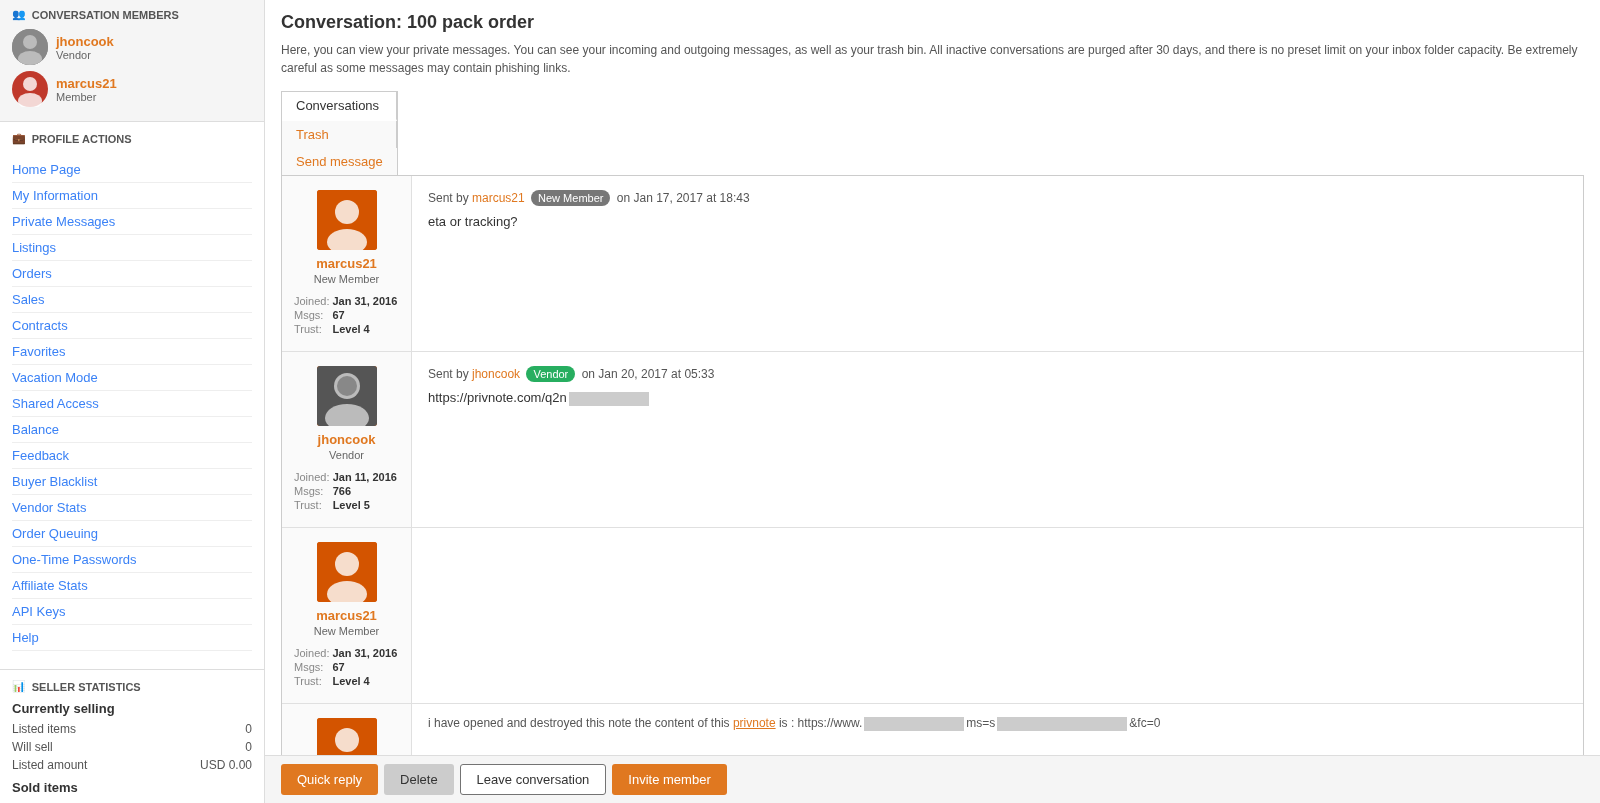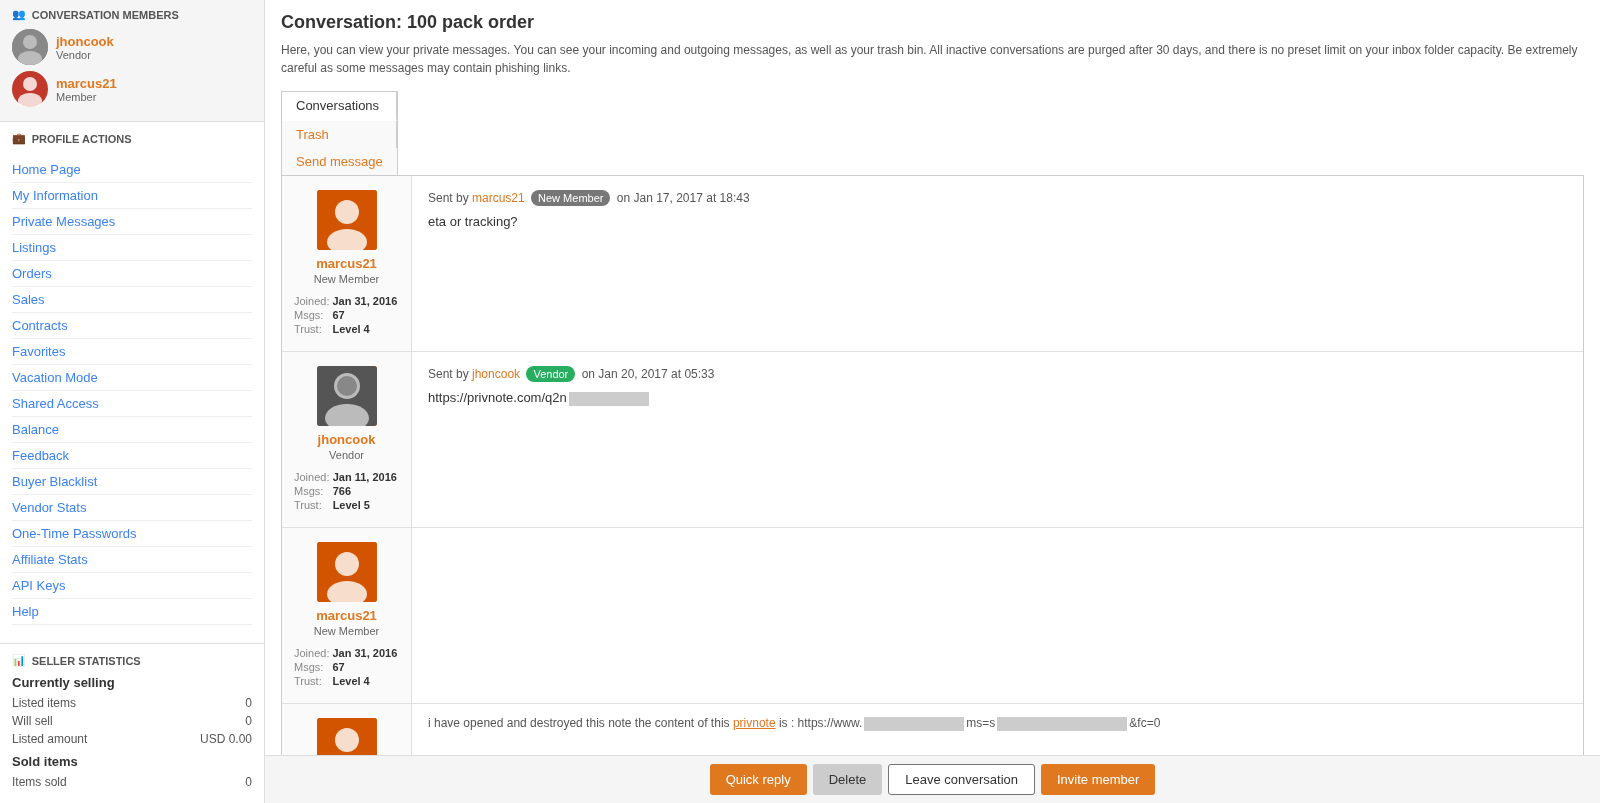--- a/index.html
+++ b/index.html
@@ -224,21 +224,21 @@
     
     .action-bar {
       position: fixed;
       bottom: 0;
       right: 0;
       left: 265px;
       background: #f5f5f5;
       border-top: 1px solid #ddd;
       padding: 8px 16px;
       display: flex;
-      justify-content: center;
+      justify-content: flex-start;
       gap: 6px;
     }
     .btn {
       padding: 7px 16px;
       border: none;
       cursor: pointer;
       font-size: 13px;
       border-radius: 3px;
     }
     .btn-orange { background: #e07820; color: white; }
@@ -296,20 +296,21 @@
       <a href="#">Orders</a>
       <a href="#">Sales</a>
       <a href="#">Contracts</a>
       <a href="#">Favorites</a>
       <a href="#">Vacation Mode</a>
       <a href="#">Shared Access</a>
       <a href="#">Balance</a>
       <a href="#">Feedback</a>
       <a href="#">Buyer Blacklist</a>
       <a href="#">Vendor Stats</a>
+      <a href="#">Order Queuing</a>
       <a href="#">One-Time Passwords</a>
       <a href="#">Affiliate Stats</a>
       <a href="#">API Keys</a>
       <a href="#">Help</a>
     </div>
 
     <div class="seller-stats">
       <div class="seller-stats-title">
         <span>📊</span>
         <span>SELLER STATISTICS</span>

